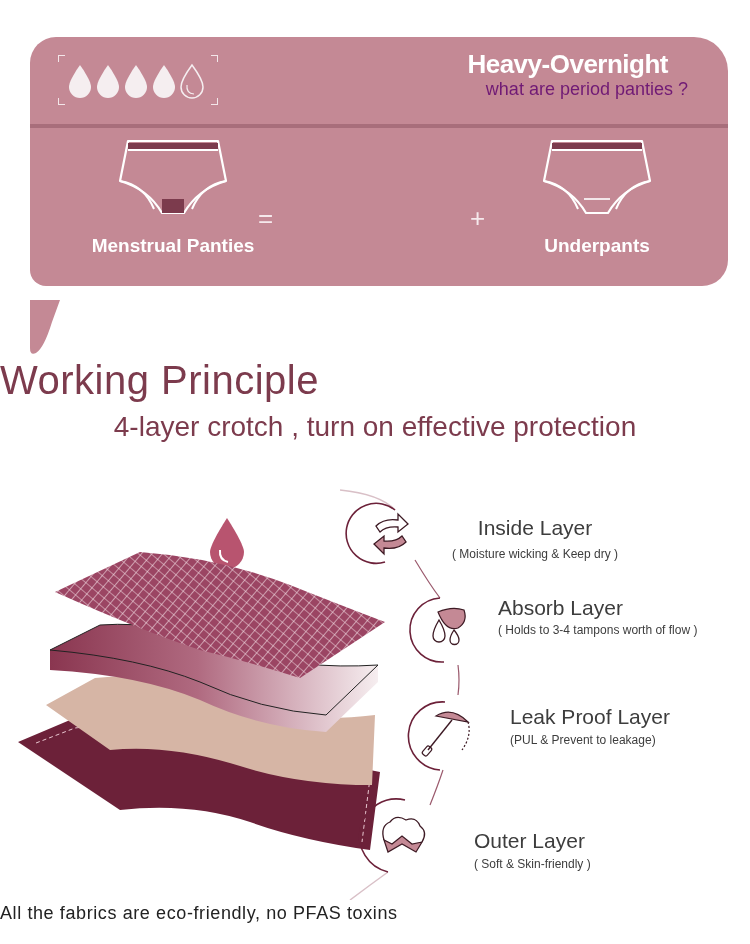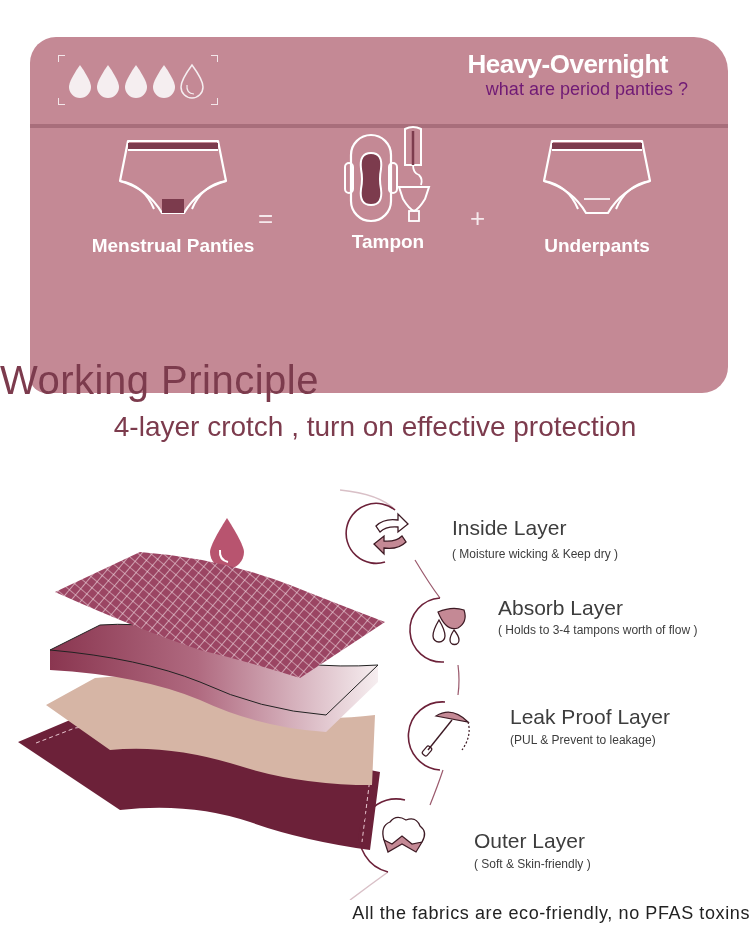--- a/index.html
+++ b/index.html
@@ -1,20 +1,20 @@
 <!DOCTYPE html>
 <html><head>
   <meta charset="utf-8">
   <style>
     * { box-sizing: border-box; margin: 0; padding: 0; }
     html, body { width: 750px; height: 944px; background: #ffffff; overflow: hidden; }
     body { position: relative; font-family: "Liberation Sans", sans-serif; }
 
     .banner {
-      position: absolute; left: 30px; top: 37px; width: 698px; height: 356px;
+      position: absolute; left: 30px; top: 37px; width: 698px; height: 249px;
       background: #c48995; border-radius: 26px 34px 26px 16px;
     }
     .banner-tail {
       position: absolute; left: 30px; top: 300px; width: 30px; height: 55px;
     }
     .banner-divider {
       position: absolute; left: 0; top: 87px; width: 100%; height: 4px; background: #a86e7b;
     }
     .drops {
       position: absolute; left: 28px; top: 18px; width: 160px; height: 50px;
@@ -50,21 +50,21 @@
     }
 
     .diagram { position: absolute; left: 0; top: 510px; width: 400px; height: 350px; }
     .timeline { position: absolute; left: 340px; top: 480px; width: 140px; height: 420px; }
 
     .layer-item { position: absolute; }
     .layer-name { font-size: 21px; color: #3d3d3d; display: block; white-space: nowrap; }
     .layer-desc { font-size: 12px; color: #3d3d3d; display: block; margin-top: 6px; line-height: 17px; }
 
     .footer {
-      position: absolute; left: 0; top: 903px; width: 750px; text-align: right;
+      position: absolute; left: 0; top: 903px; width: 750px; text-align: left;
       color: #222222; font-size: 18px; letter-spacing: 0.6px;
     }
   </style>
 </head>
 <body>
 
 <svg class="banner-tail" viewBox="0 0 30 55">
   <path d="M0 0 L30 0 L22 22 Q14 48 6 53 Q0 56 0 48 Z" fill="#c48995"></path>
 </svg>
 <div class="banner">
@@ -98,34 +98,20 @@
         <line x1="10" y1="13" x2="100" y2="13" stroke="#fff" stroke-width="1.8"></line>
         <path d="M2 44 Q26 48 36 72" fill="none" stroke="#fff" stroke-width="2"></path>
         <path d="M108 44 Q84 48 74 72" fill="none" stroke="#fff" stroke-width="2"></path>
         <rect x="44" y="62" width="22" height="14" fill="#7c3b4d"></rect>
       </svg>
       <span class="eq-label">Menstrual Panties</span>
     </div>
 
     <span class="eq-op" style="left:228px;">=</span>
 
-    <div class="eq-item" style="left:298px;width:120px;">
-      <svg width="90" height="100" viewBox="0 0 90 100" style="margin-top:-12px">
-        <rect x="8" y="10" width="40" height="86" rx="20" fill="none" stroke="#fff" stroke-width="2.2"></rect>
-        <rect x="2" y="38" width="8" height="30" rx="4" fill="none" stroke="#fff" stroke-width="2"></rect>
-        <rect x="46" y="38" width="8" height="30" rx="4" fill="none" stroke="#fff" stroke-width="2"></rect>
-        <path d="M28 28 Q40 28 38 44 Q36 54 38 64 Q40 80 28 80 Q16 80 18 64 Q20 54 18 44 Q16 28 28 28 Z" fill="#7c3b4d" stroke="#fff" stroke-width="2"></path>
-        <path d="M62 4 Q70 0 78 4 L78 40 L62 40 Z" fill="none" stroke="#fff" stroke-width="2"></path>
-        <line x1="70" y1="6" x2="70" y2="40" stroke="#7c3b4d" stroke-width="2.5"></line>
-        <path d="M70 40 Q70 48 76 50 Q80 54 78 60" fill="none" stroke="#fff" stroke-width="1.8"></path>
-        <path d="M56 62 L86 62 L82 74 Q76 84 71 86 Q66 84 60 74 Z" fill="none" stroke="#fff" stroke-width="2"></path>
-        <rect x="66" y="86" width="10" height="10" fill="none" stroke="#fff" stroke-width="1.8"></rect>
-      </svg>
-      <span class="eq-label" style="margin-top:6px">Tampon</span>
-    </div>
 
     <span class="eq-op" style="left:440px;">+</span>
 
     <div class="eq-item" style="left:482px;width:170px;">
       <svg width="110" height="80" viewBox="0 0 110 80">
         <path d="M10 4 L100 4 L108 44 Q80 52 66 76 L44 76 Q30 52 2 44 Z" fill="none" stroke="#fff" stroke-width="2.2" stroke-linejoin="round"></path>
         <rect x="10" y="6" width="90" height="6" fill="#7c3b4d"></rect>
         <line x1="10" y1="13" x2="100" y2="13" stroke="#fff" stroke-width="1.8"></line>
         <path d="M2 44 Q26 48 36 72" fill="none" stroke="#fff" stroke-width="2"></path>
         <path d="M108 44 Q84 48 74 72" fill="none" stroke="#fff" stroke-width="2"></path>
@@ -196,21 +182,21 @@
     <rect x="84" y="266" width="6" height="10" rx="2" transform="rotate(40 87 271)" fill="none" stroke="#3d1a24" stroke-width="1.2"></rect>
   </g>
 
   <g>
     <path d="M65 320 A32 32 0 1 0 48 392" fill="none" stroke="#6c2139" stroke-width="1.6"></path>
     <path d="M44 360 Q40 346 50 342 Q56 334 66 340 Q76 336 80 346 Q88 352 82 362" fill="none" stroke="#3d1a24" stroke-width="1.3"></path>
     <path d="M44 360 L48 372 L62 364 L76 372 L82 362 L72 364 L62 356 L52 364 Z" fill="#c48995" stroke="#3d1a24" stroke-width="1.2"></path>
   </g>
 </svg>
 
-<div class="layer-item" style="left:452px;top:516px;">
+<div class="layer-item" style="left:452px;top:516px;text-align:center;">
   <span class="layer-name">Inside Layer</span>
   <span class="layer-desc">( Moisture wicking &amp; Keep dry )</span>
 </div>
 <div class="layer-item" style="left:498px;top:596px;width:240px;">
   <span class="layer-name">Absorb Layer</span>
   <span class="layer-desc" style="margin-top:2px">( Holds to 3-4 tampons worth of flow )</span>
 </div>
 <div class="layer-item" style="left:510px;top:705px;">
   <span class="layer-name">Leak Proof Layer</span>
   <span class="layer-desc" style="margin-top:3px">(PUL &amp; Prevent to leakage)</span>

